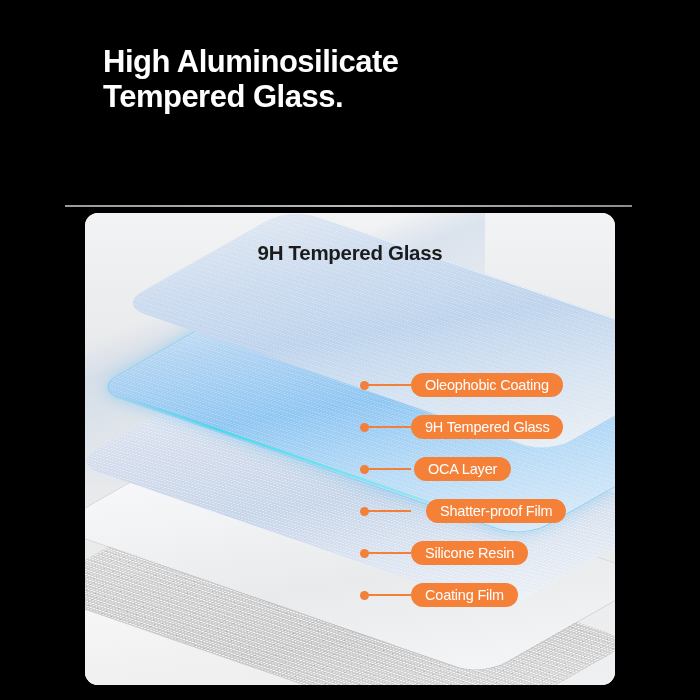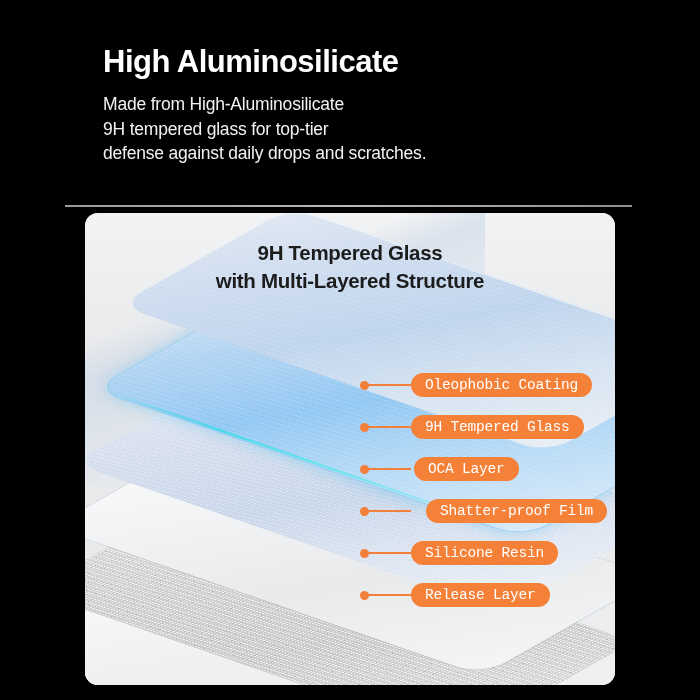--- a/index.html
+++ b/index.html
@@ -90,47 +90,42 @@
 
   
   .callouts{position:absolute;left:0;top:0;width:700px;height:700px;z-index:40;}
   .callout{position:absolute;height:26px;display:flex;align-items:center;}
   .dot{position:absolute;left:0;top:50%;width:9px;height:9px;margin-top:-4.5px;border-radius:50%;
        background:#f3803a;}
   .lead{position:absolute;left:6px;top:50%;height:1.6px;margin-top:-0.8px;
         background:#f3803a;}
   .pill{position:absolute;height:24px;display:inline-flex;align-items:center;
         padding:0 14px;border-radius:13px;background:#f58139;color:#ffffff;
-        font-size:14.5px;font-weight:500;letter-spacing:-0.2px;white-space:nowrap;font-family:Liberation Mono, monospace;}
+        font-size:14.5px;font-weight:500;letter-spacing:-0.2px;white-space:nowrap;}
 </style>
 </head>
 <body>
 
 <div id="root">
 
   <div class="header">
     <div class="h-title">
       <span class="l1">High Aluminosilicate</span>
-    </div>
-    <div class="h-sub">
-      <span>Made from High-Aluminosilicate</span>
-      <span>9H tempered glass for top-tier</span>
-      <span>defense against daily drops and scratches.</span>
+      <span class="l2">Tempered Glass.</span>
     </div>
   </div>
 
   <div class="divider"></div>
 
   <div class="panel">
     <div class="panel-bg"></div>
     <div class="panel-sheen"></div>
 
     <div class="diag-title">
       <span>9H Tempered Glass</span>
-      <span>with Multi-Layered Structure</span>
     </div>
 
     <div class="stack">
       <div class="slab L6">
         <div class="face"></div>
       </div>
       <div class="slab L5">
         <div class="face"></div>
         <div class="tex"></div>
       </div>
@@ -181,17 +176,17 @@
 
     <div class="callout" style="left:360px;top:540px;">
       <span class="dot"></span>
       <span class="lead" style="width:45px;"></span>
       <span class="pill" style="left:51px;">Silicone Resin</span>
     </div>
 
     <div class="callout" style="left:360px;top:582px;">
       <span class="dot"></span>
       <span class="lead" style="width:45px;"></span>
-      <span class="pill" style="left:51px;">Release Layer</span>
+      <span class="pill" style="left:51px;">Coating Film</span>
     </div>
 
   </div>
 </div>
 
 </body></html>

